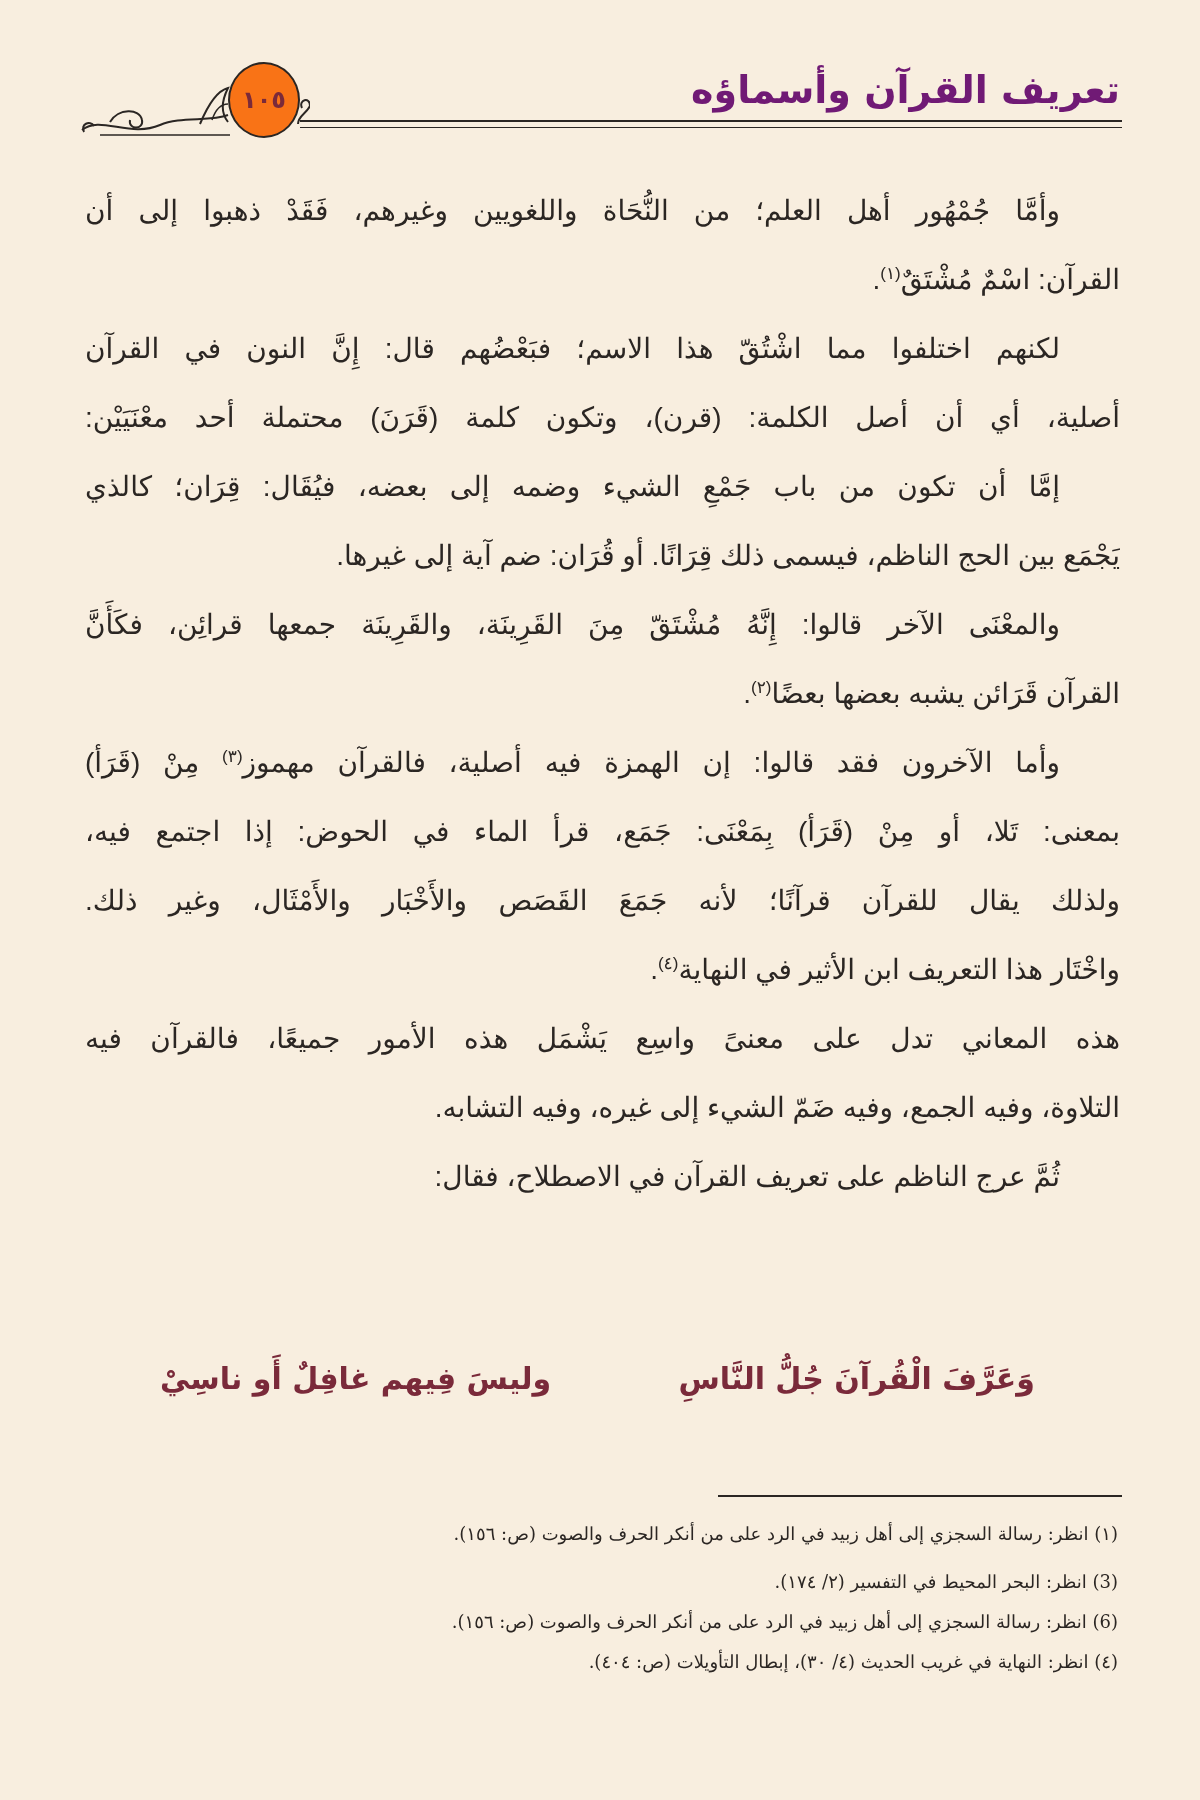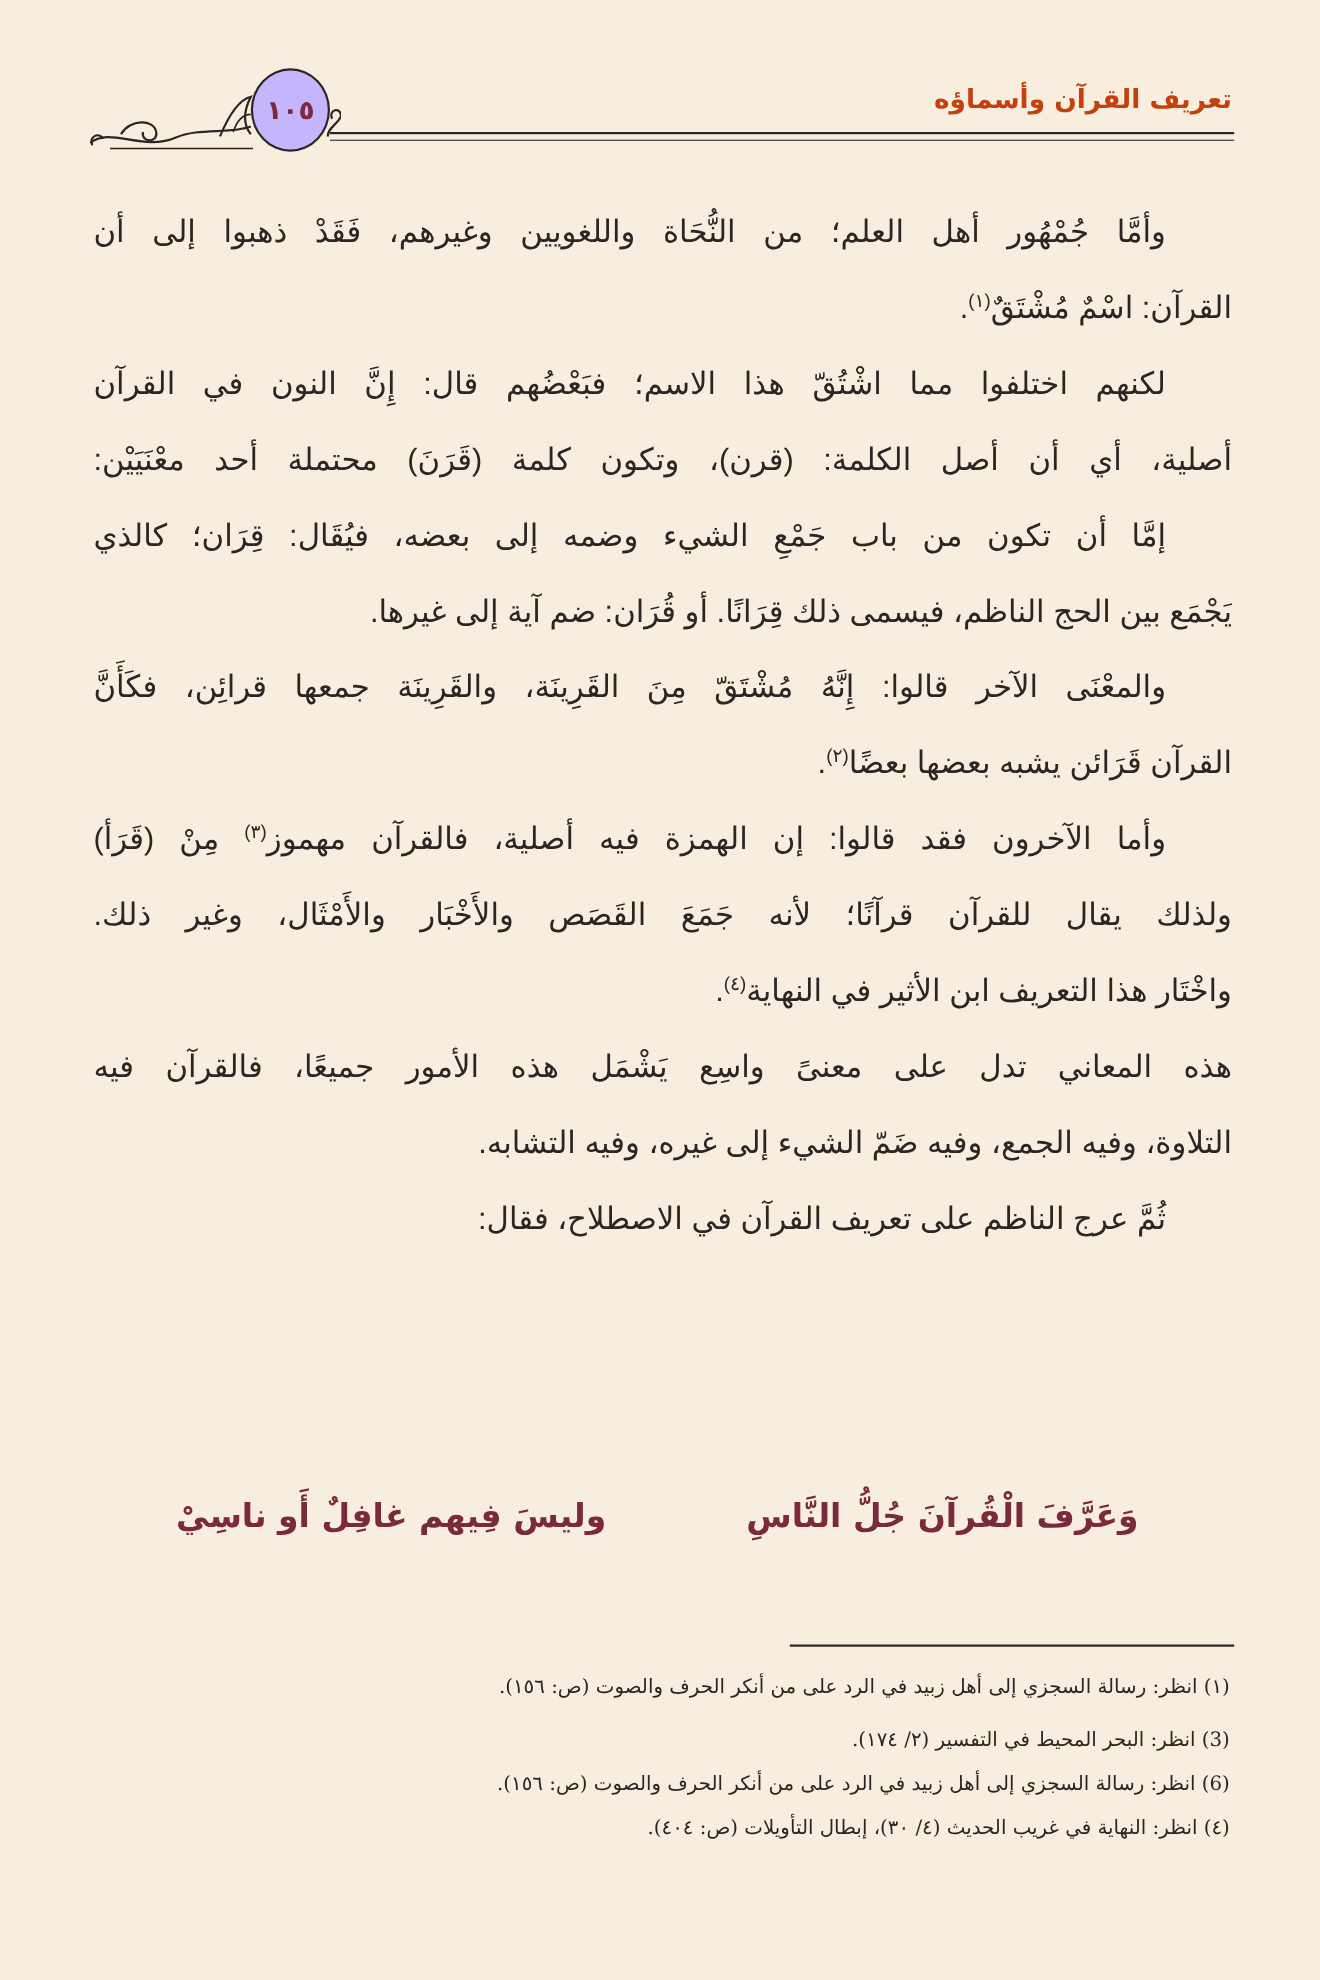--- a/index.html
+++ b/index.html
@@ -9,33 +9,33 @@
     position: relative;
     font-family: "DejaVu Sans", sans-serif;
     color: #2b2623;
   }
   .page { position: absolute; inset: 0; }
 
   
   .header-title {
     position: absolute; top: 70px; right: 80px;
     font-family: "DejaVu Sans", sans-serif;
-    font-weight: bold; font-size: 24px; line-height: 40px;
-    color: #c2410c; white-space: nowrap;
+    font-weight: bold; font-size: 38px; line-height: 40px;
+    color: #701a75; white-space: nowrap;
   }
   .header-rule {
     position: absolute; left: 300px; right: 78px; top: 120px; height: 8px;
     border-top: 2px solid #2b2623; border-bottom: 1.5px solid #2b2623;
     box-sizing: border-box;
   }
   .ornament { position: absolute; left: 70px; top: 60px; width: 240px; height: 90px; }
   .page-num-circle {
     position: absolute; left: 228px; top: 62px; width: 72px; height: 76px;
     border: 2.5px solid #2b2623; border-radius: 50%;
-    background: #c4b5fd;
+    background: #f97316;
     display: flex; align-items: center; justify-content: center;
     box-sizing: border-box;
   }
   .page-num {
     font-family: "DejaVu Sans", sans-serif; font-weight: bold;
     font-size: 24px; color: #7a2a3a; direction: rtl;
   }
 
   
   .body-text {
@@ -97,20 +97,21 @@
   <div class="body-text" id="body-text">
       <span class="line indent"><span>وأمَّا جُمْهُور أهل العلم؛ من النُّحَاة واللغويين وغيرهم، فَقَدْ ذهبوا إلى أن</span></span>
       <span class="line last"><span>القرآن: اسْمٌ مُشْتَقٌ</span><span class="fnref">(١)</span><span>.</span></span>
       <span class="line indent"><span>لكنهم اختلفوا مما اشْتُقّ هذا الاسم؛ فبَعْضُهم قال: إِنَّ النون في القرآن</span></span>
       <span class="line"><span>أصلية، أي أن أصل الكلمة: (قرن)، وتكون كلمة (قَرَنَ) محتملة أحد معْنَيَيْن:</span></span>
       <span class="line indent"><span>إمَّا أن تكون من باب جَمْعِ الشيء وضمه إلى بعضه، فيُقَال: قِرَان؛ كالذي</span></span>
       <span class="line last"><span>يَجْمَع بين الحج الناظم، فيسمى ذلك قِرَانًا. أو قُرَان: ضم آية إلى غيرها.</span></span>
       <span class="line indent"><span>والمعْنَى الآخر قالوا: إِنَّهُ مُشْتَقّ مِنَ القَرِينَة، والقَرِينَة جمعها قرائِن، فكَأَنَّ</span></span>
       <span class="line last"><span>القرآن قَرَائن يشبه بعضها بعضًا</span><span class="fnref">(٢)</span><span>.</span></span>
       <span class="line indent"><span>وأما الآخرون فقد قالوا: إن الهمزة فيه أصلية، فالقرآن مهموز</span><span class="fnref">(٣)</span><span> مِنْ (قَرَأ)</span></span>
+      <span class="line"><span>بمعنى: تَلا، أو مِنْ (قَرَأ) بِمَعْنَى: جَمَع، قرأ الماء في الحوض: إذا اجتمع فيه،</span></span>
       <span class="line"><span>ولذلك يقال للقرآن قرآنًا؛ لأنه جَمَعَ القَصَص والأَخْبَار والأَمْثَال، وغير ذلك.</span></span>
       <span class="line last"><span>واخْتَار هذا التعريف ابن الأثير في النهاية</span><span class="fnref">(٤)</span><span>.</span></span>
       <span class="line"><span>هذه المعاني تدل على معنىً واسِع يَشْمَل هذه الأمور جميعًا، فالقرآن فيه</span></span>
       <span class="line last"><span>التلاوة، وفيه الجمع، وفيه ضَمّ الشيء إلى غيره، وفيه التشابه.</span></span>
       <span class="line indent last"><span>ثُمَّ عرج الناظم على تعريف القرآن في الاصطلاح، فقال:</span></span>
     </div>
 
   <div class="verse">
     <span class="hemistich">وَعَرَّفَ الْقُرآنَ جُلُّ النَّاسِ</span>
     <span class="hemistich">وليسَ فِيهم غافِلٌ أَو ناسِيْ</span>

